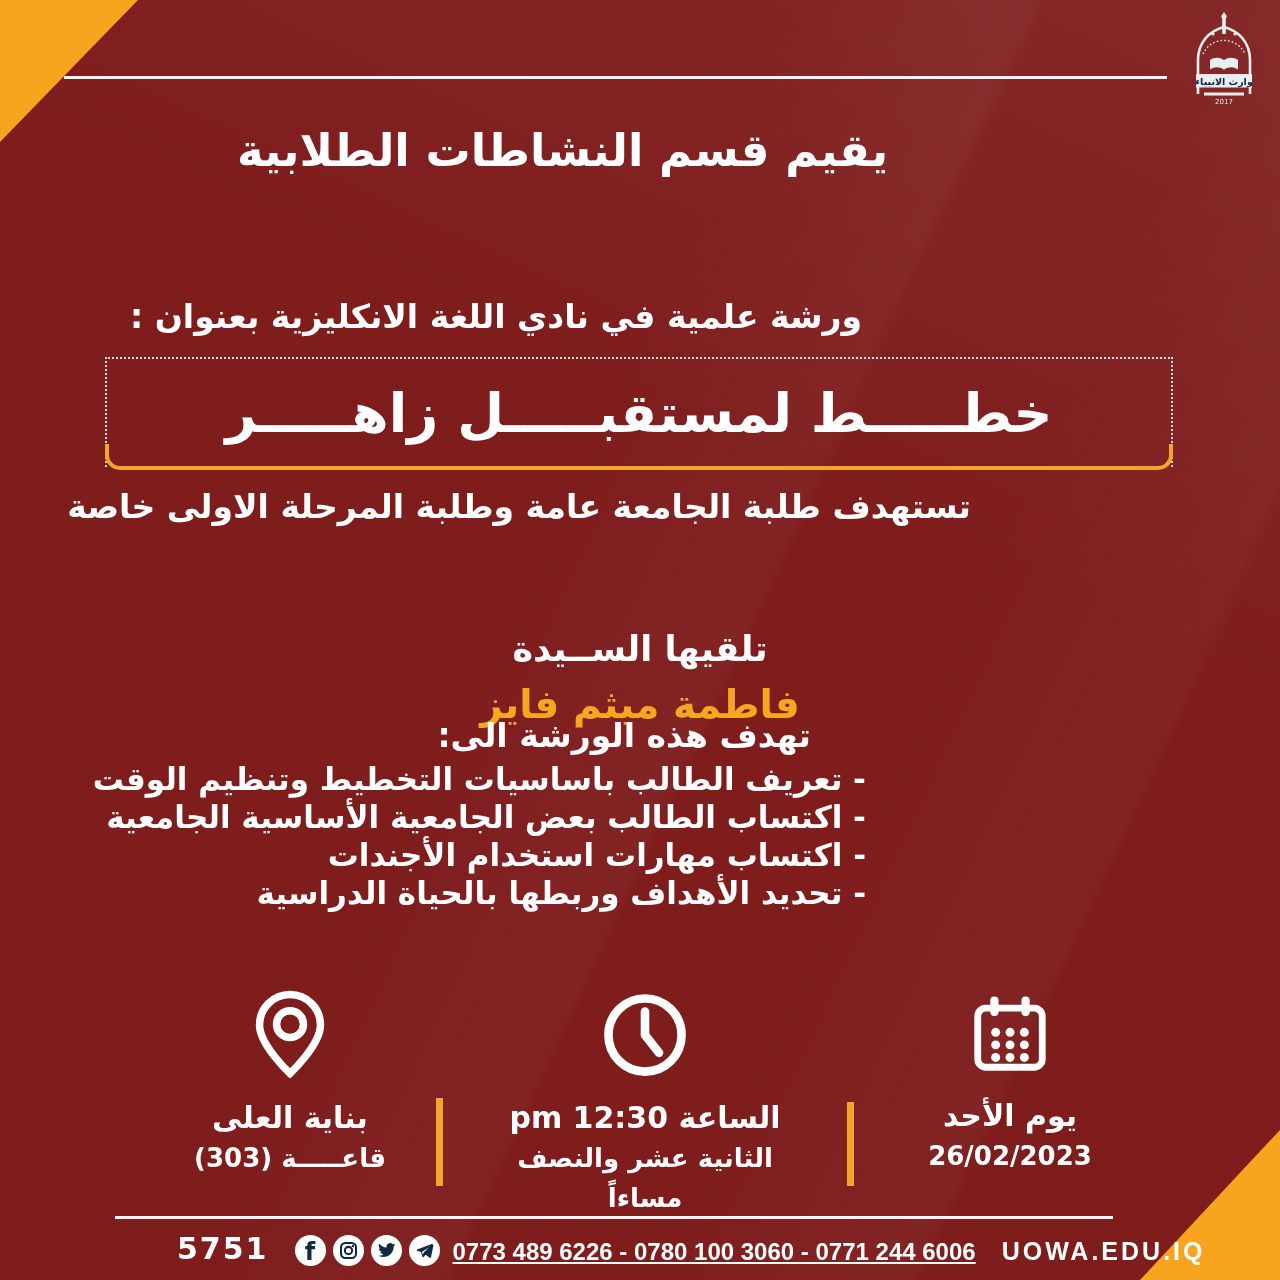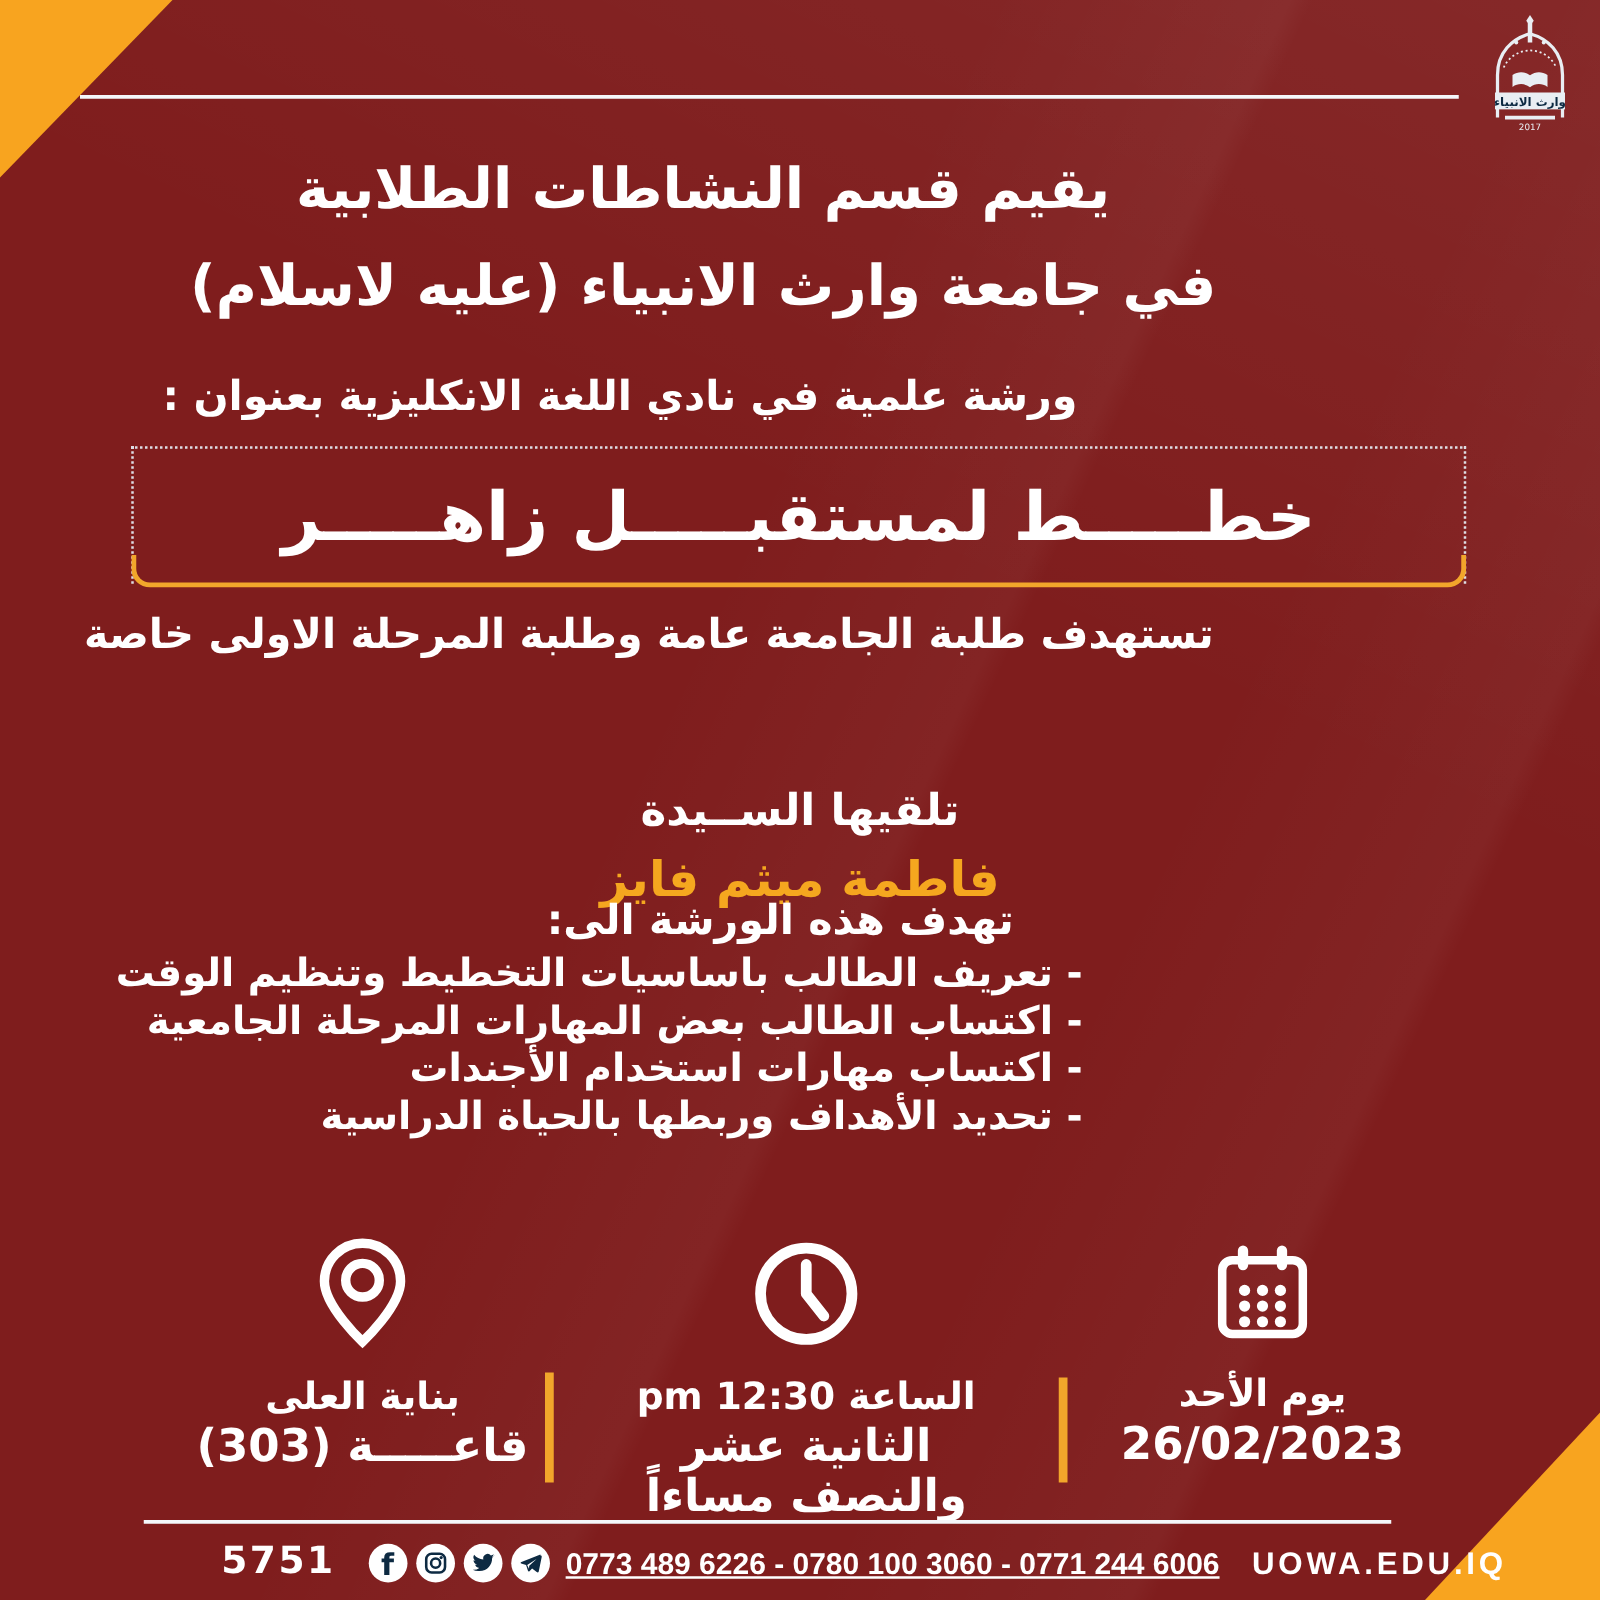--- a/index.html
+++ b/index.html
@@ -42,21 +42,21 @@
 
   .goals{position:absolute;top:714px;left:0;width:1144px;direction:rtl;text-align:right;
     padding-right:278px;box-sizing:border-box;font-size:31px;font-weight:bold;}
   .goals .gtitle{font-size:33px;line-height:44px;margin-left:0;margin-right:55px;}
   .goals ul{list-style:none;margin:2px 0 0 0;padding:0;}
   .goals li{line-height:38px;}
 
   .col{position:absolute;text-align:center;font-weight:bold;}
   .col .icon{display:block;margin:0 auto 18px auto;}
   .col .l1{font-size:30px;line-height:40px;}
-  .col .l2{font-size:36px;line-height:40px;}
+  .col .l2{font-size:26px;line-height:40px;}
   .col-location{left:150px;top:988px;width:280px;}
   .col-time{left:490px;top:990px;width:310px;}
   .col-date{left:860px;top:992px;width:300px;}
   .col-time .l1{direction:rtl;}
   .col-location .l2{direction:rtl;}
   .vbar{position:absolute;width:7px;background:#f2a62b;}
   .vbar1{left:436px;top:1098px;height:88px;}
   .vbar2{left:847px;top:1102px;height:84px;}
 
   .footline{position:absolute;top:1216px;left:115px;width:998px;height:3px;background:#f4f7fa;}
@@ -89,42 +89,41 @@
     <path d="M19 42a23 23 0 0 1 42 0" stroke="#e9eef3" stroke-width="1.4" fill="none" stroke-dasharray="1.6 2.2"></path>
     <path d="M26 48c4.5-3 9.5-3 14 .2 4.5-3.2 9.5-3.2 14-.2v9.5c-4.5-3-9.5-3-14 .2-4.5-3.2-9.5-3.2-14-.2z" fill="#e9eef3"></path>
     <rect x="12" y="62" width="56" height="13.5" fill="#e9eef3"></rect>
     <text x="40" y="72.5" font-size="9.5" font-weight="bold" fill="#0d2a42" text-anchor="middle" direction="rtl">وارث الانبياء</text>
     <path d="M20 82h40" stroke="#e9eef3" stroke-width="3"></path>
     <text x="40" y="92" font-size="7" fill="#e9eef3" text-anchor="middle">2017</text>
   </svg>
 
   <div class="title" dir="rtl">
     <div>يقيم قسم النشاطات الطلابية</div>
-    <div>في جامعة وارث الانبياء (عليه لاسلام)</div>
   </div>
 
   <div class="intro" dir="rtl">ورشة علمية في نادي اللغة الانكليزية بعنوان :</div>
 
   <div class="titlebox">
     <div class="bottombar"></div>
     <h1 dir="rtl">خطـــــط لمستقبـــــل زاهـــــر</h1>
   </div>
 
   <div class="audience" dir="rtl">تستهدف طلبة الجامعة عامة وطلبة المرحلة الاولى خاصة</div>
 
   <div class="presenter">
     <div class="plabel">تلقيها الســيدة</div>
     <div class="pname">فاطمة ميثم فايز</div>
   </div>
 
   <div class="goals" dir="rtl">
     <div class="gtitle">تهدف هذه الورشة الى:</div>
     <ul>
       <li>- تعريف الطالب باساسيات التخطيط وتنظيم الوقت</li>
-      <li>- اكتساب الطالب بعض المهارات المرحلة الجامعية</li>
+      <li>- اكتساب الطالب بعض الجامعية الأساسية الجامعية</li>
       <li>- اكتساب مهارات استخدام الأجندات</li>
       <li>- تحديد الأهداف وربطها بالحياة الدراسية</li>
     </ul>
   </div>
 
   <div class="col col-location">
     <svg class="icon" width="86" height="92" viewBox="0 0 48 50">
       <path d="M24 3C14.6 3 7 10.6 7 20c0 11.2 17 27 17 27s17-15.8 17-27C41 10.6 33.4 3 24 3z" fill="none" stroke="#fff" stroke-width="4.2"></path>
       <circle cx="24" cy="19.5" r="7.5" fill="none" stroke="#fff" stroke-width="4.2"></circle>
     </svg>

